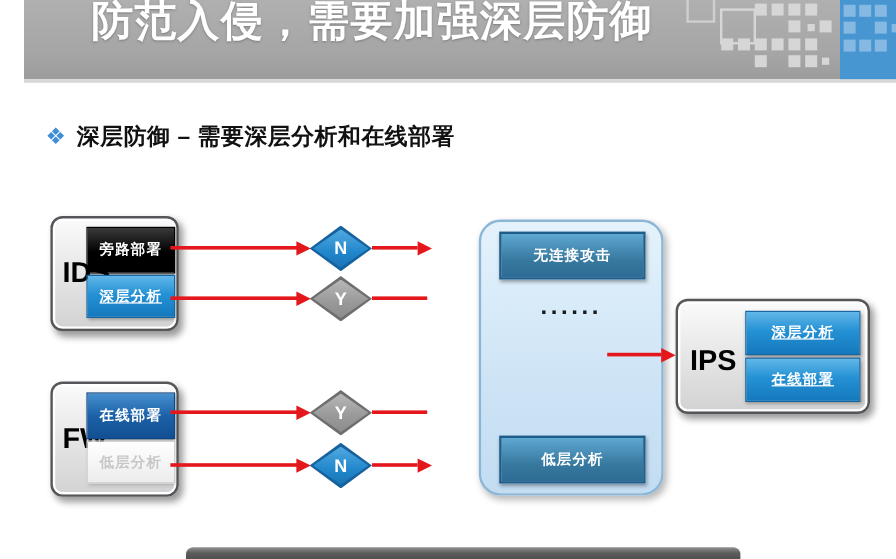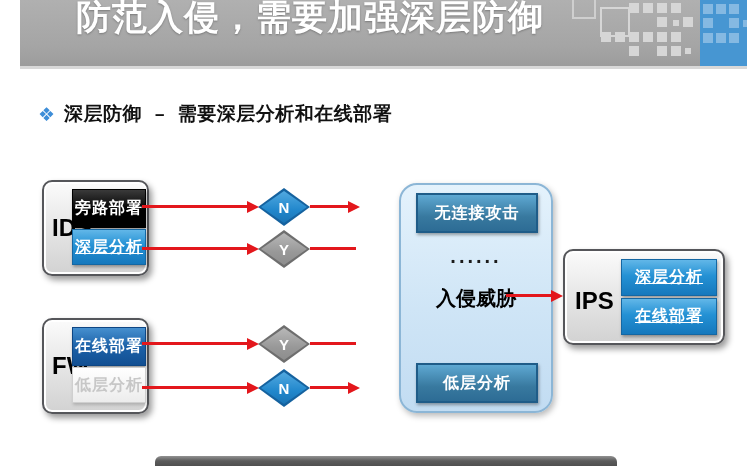--- a/index.html
+++ b/index.html
@@ -19,33 +19,33 @@
     color:#ffffff;font-size:35px;font-weight:bold;letter-spacing:1px;
     text-shadow:0 1px 2px rgba(90,90,90,.6);white-space:nowrap;
   }
   .decor-svg{position:absolute;left:545px;top:0;}
   .blue-block{
     position:absolute;left:680px;top:0;width:67px;height:66px;background:#4796d2;
   }
   
   .subtitle{position:absolute;left:38px;top:101px;display:flex;align-items:center;}
   .bullet{color:#3e8ed8;font-size:19px;margin-right:9px;line-height:1;}
-  .subtitle-text{color:#111;font-size:19px;font-weight:bold;letter-spacing:.5px;font-family:Liberation Mono, monospace;}
+  .subtitle-text{color:#111;font-size:19px;font-weight:bold;letter-spacing:.5px;}
   
   .outer{
     position:absolute;border-radius:10px;
     background:linear-gradient(180deg,#fbfbfb 0%,#e8e8e8 45%,#d2d2d2 100%);
     border:2px solid #55565a;
     box-shadow:3px 4px 6px rgba(0,0,0,.40), inset 0 0 0 2px #ffffff;
   }
   .sys-label{position:absolute;font-weight:bold;font-size:24px;color:#000;}
   
   .node{
     position:absolute;border-radius:0;display:flex;align-items:center;justify-content:center;
-    font-weight:bold;color:#fff;font-size:16px;letter-spacing:1px;
+    font-weight:bold;color:#fff;font-size:12px;letter-spacing:1px;
     box-shadow:1px 2px 3px rgba(0,0,0,.35);
   }
   .node.black{background:linear-gradient(180deg,#3a3a3a 0%,#000 55%);border:1px solid #000;}
   .node.azure{background:linear-gradient(180deg,#62b7e8 0%,#2491d4 45%,#1578bd 100%);border:1px solid #1467a3;text-decoration:underline;}
   .node.darkblue{background:linear-gradient(180deg,#4690cf 0%,#1c61a8 50%,#124f92 100%);border:1px solid #0e4684;}
   .node.ghost{background:linear-gradient(180deg,#ffffff 0%,#ececec 100%);border:1px solid #cfcfcf;color:#c7c7c7;box-shadow:1px 2px 3px rgba(0,0,0,.18);}
   .node.steel{background:linear-gradient(180deg,#5ea8d2 0%,#38799f 60%,#2d6c95 100%);border:2px solid #1f5c88;}
   
   .center-box{
     position:absolute;left:355px;top:183px;width:150px;height:226px;border-radius:18px;
@@ -140,21 +140,20 @@
 
 <div class="outer" style="left:42px;top:318px;width:103px;height:92px;">
   <div class="sys-label" style="left:8px;top:32px;">FW</div>
   <div class="node darkblue" style="left:28px;top:7px;width:72px;height:37px;">在线部署</div>
   <div class="node ghost" style="left:28px;top:47px;width:72px;height:34px;">低层分析</div>
 </div>
 
 <div class="center-box">
   <div class="node steel" style="left:15px;top:8px;width:118px;height:36px;">无连接攻击</div>
   <div class="dots">......</div>
-  <div class="threat">入侵威胁</div>
   <div class="node steel" style="left:15px;top:178px;width:118px;height:36px;">低层分析</div>
 </div>
 
 <div class="outer" style="left:563px;top:249px;width:158px;height:92px;">
   <div class="sys-label" style="left:10px;top:36px;">IPS</div>
   <div class="node azure" style="left:56px;top:8px;width:94px;height:35px;">深层分析</div>
   <div class="node azure" style="left:56px;top:47px;width:94px;height:35px;">在线部署</div>
 </div>
 
 <div class="diamond blue" style="left:258px;top:188px;">

